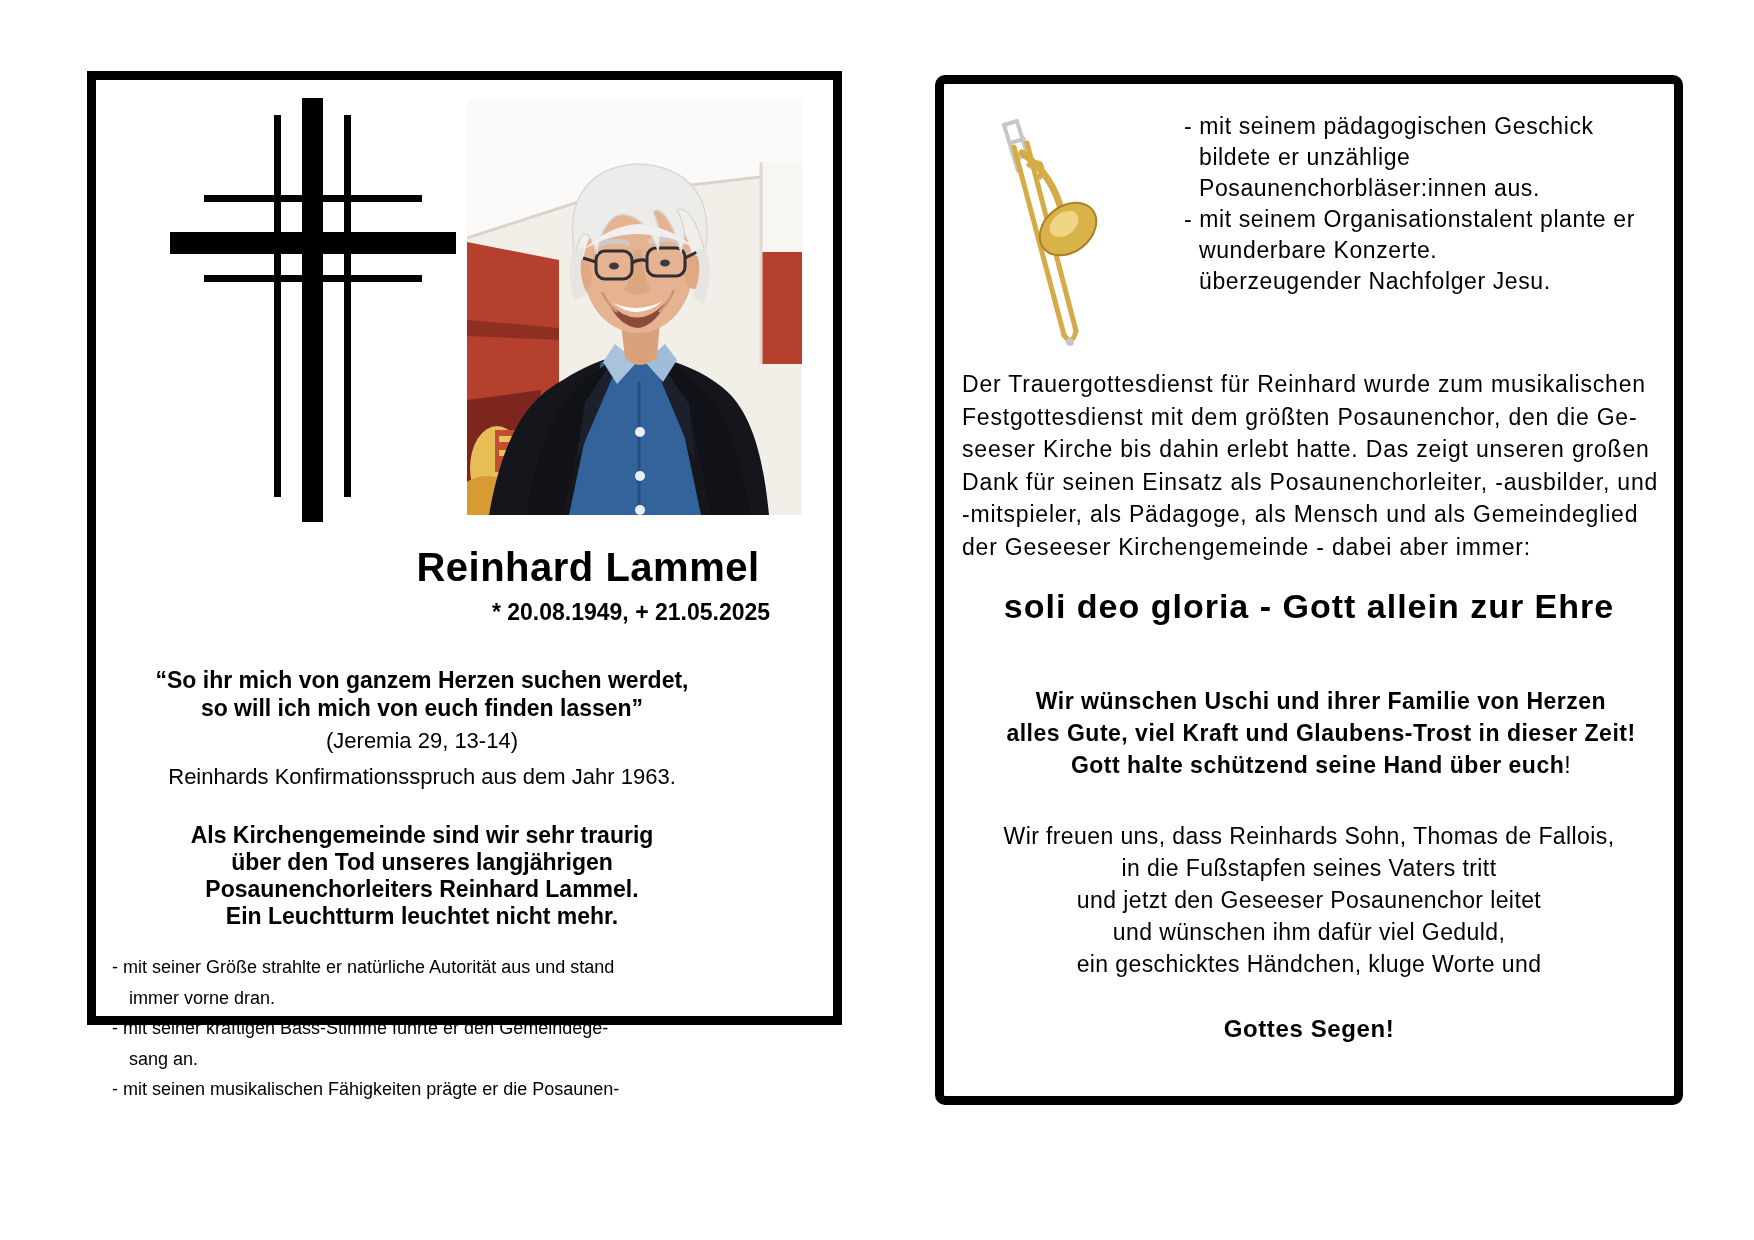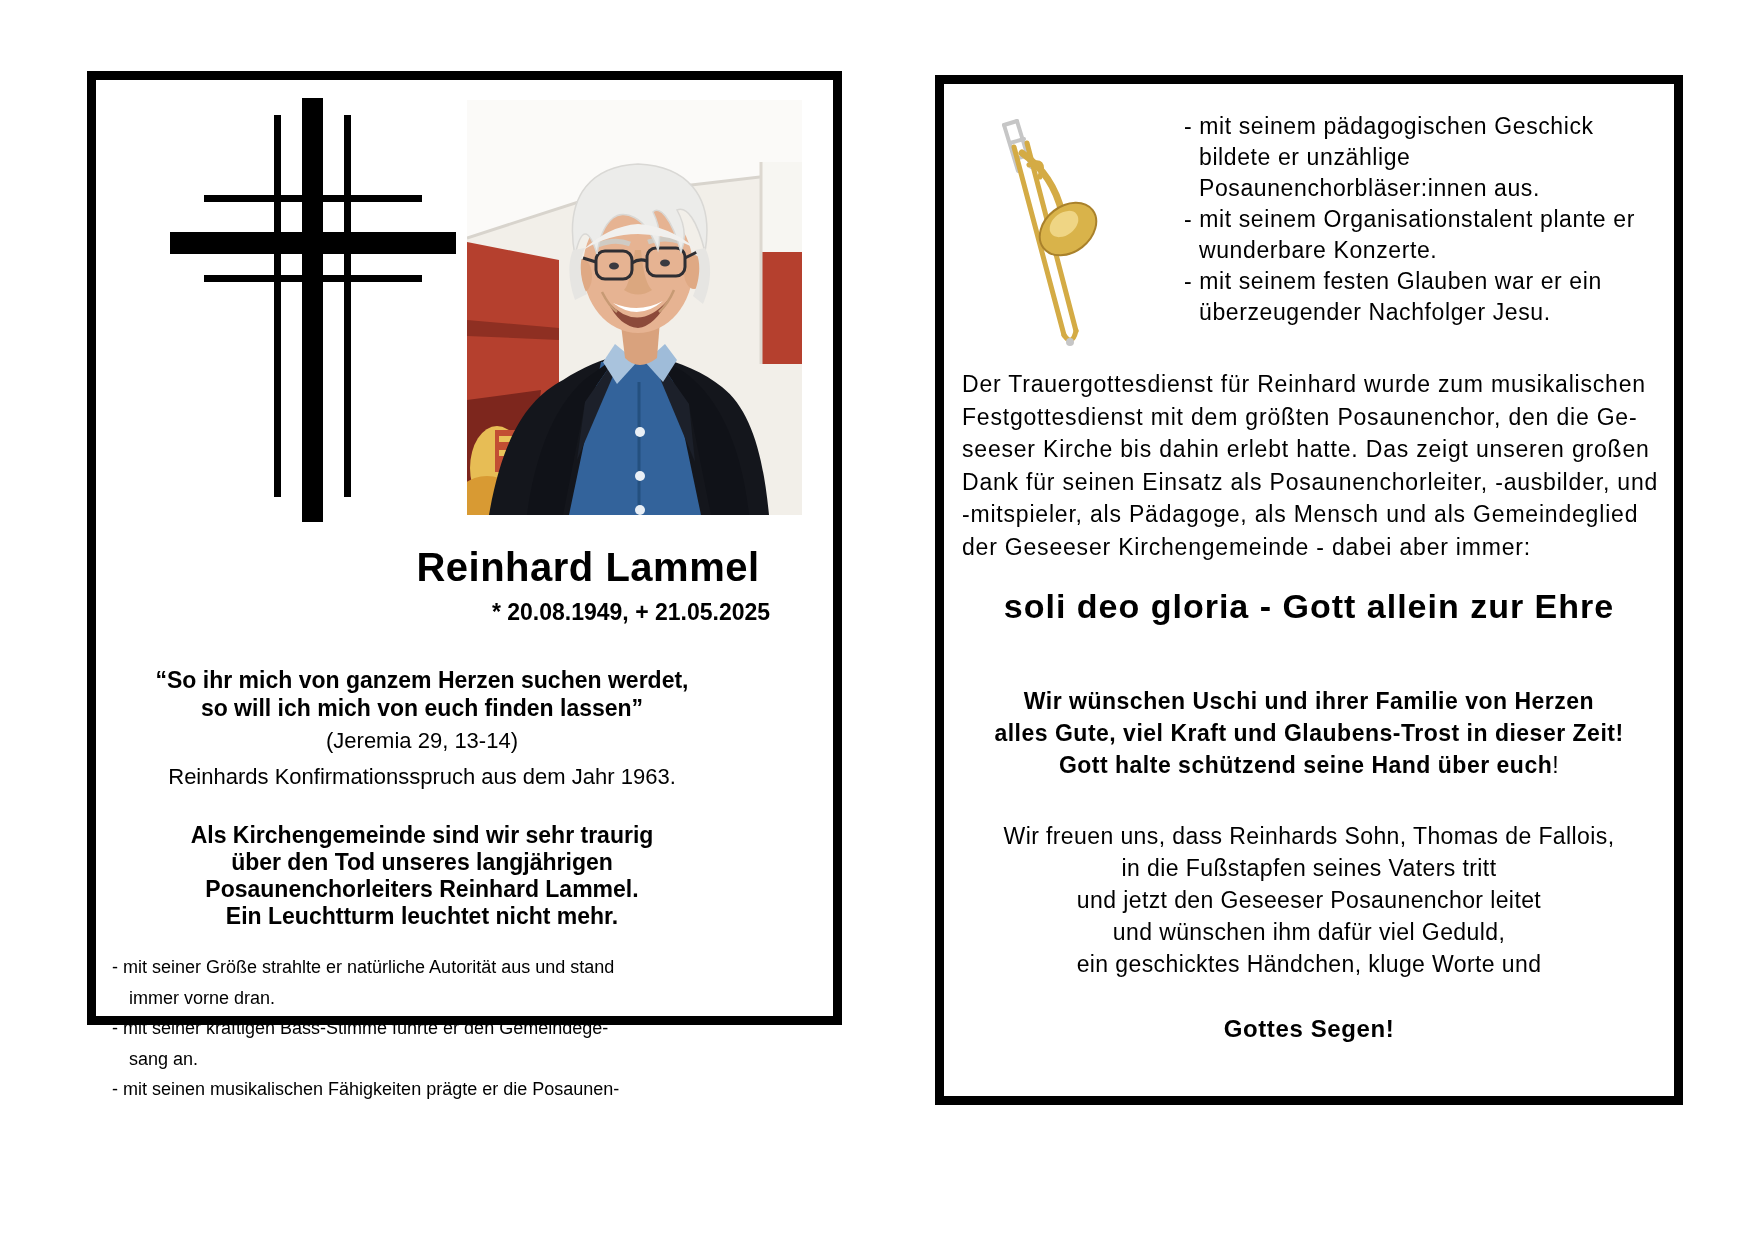--- a/index.html
+++ b/index.html
@@ -1,20 +1,20 @@
 <!DOCTYPE html>
 <html><head>
 <meta charset="utf-8">
 <style>
   html,body{margin:0;padding:0;background:#ffffff;}
   #card{position:relative;width:1754px;height:1240px;background:#ffffff;overflow:hidden;
         font-family:"Liberation Sans",sans-serif;color:#000;}
   .panel{position:absolute;background:#fff;border:9px solid #000;box-sizing:border-box;}
   #left-panel{left:87px;top:71px;width:755px;height:954px;}
-  #right-panel{left:935px;top:75px;width:748px;height:1030px;}
+  #right-panel{left:935px;top:75px;width:748px;height:1030px;border-radius:10px;}
   .abs{position:absolute;}
   .line{white-space:nowrap;}
   .center{text-align:center;}
 
   
   .cross-box{left:74px;top:18px;width:286px;height:424px;}
   .photo-box{left:371px;top:20px;width:335px;height:415px;overflow:hidden;}
   .name{left:227px;top:465px;width:530px;font-size:40px;font-weight:bold;letter-spacing:.5px;}
   .dates{left:227px;top:519px;width:530px;font-size:23px;font-weight:bold;text-indent:86px;}
   .quote{left:20px;top:586px;width:612px;font-size:23px;font-weight:bold;line-height:28px;}
@@ -23,21 +23,21 @@
   .mourn{left:20px;top:742px;width:612px;font-size:23px;font-weight:bold;line-height:27px;}
   .lbullets{left:16px;top:872px;width:716px;font-size:18px;line-height:30.5px;}
   .cont{padding-left:17px;}
 
   
   .trombone-box{left:40px;top:35px;width:150px;height:235px;}
   .rbullets{left:240px;top:27px;width:472px;font-size:23px;line-height:31px;letter-spacing:.6px;}
   .rcont{padding-left:15px;}
   .para{left:18px;top:284px;width:712px;font-size:23px;line-height:32.5px;letter-spacing:.8px;}
   .motto{left:0;top:503px;width:730px;font-size:34px;font-weight:bold;letter-spacing:1px;}
-  .wishes{left:0;top:601px;width:730px;font-size:23px;font-weight:bold;line-height:32px;letter-spacing:.5px;}
+  .wishes{left:0;top:601px;width:730px;font-size:23px;font-weight:bold;line-height:32px;letter-spacing:.5px;padding-left:12px;}
   .son{left:0;top:736px;width:730px;font-size:23px;line-height:32px;letter-spacing:.4px;}
   .blessing{left:0;top:931px;width:730px;font-size:24px;font-weight:bold;letter-spacing:.6px;}
   .normal-weight{font-weight:normal;}
 </style>
 </head>
 <body>
 
 <div id="card">
 
   <div id="left-panel" class="panel">
@@ -172,21 +172,20 @@
         <circle cx="86" cy="223" r="4" fill="#c6c6c6"></circle>
       </svg>
     </span>
 
     <div class="abs rbullets">
       <div class="line">- mit seinem pädagogischen Geschick</div>
       <div class="line rcont">bildete er unzählige</div>
       <div class="line rcont">Posaunenchorbläser:innen aus.</div>
       <div class="line">- mit seinem Organisationstalent plante er</div>
       <div class="line rcont">wunderbare Konzerte.</div>
-      <div class="line">- mit seinem festen Glauben war er ein</div>
       <div class="line rcont">überzeugender Nachfolger Jesu.</div>
     </div>
 
     <div class="abs para">
       <div class="line">Der Trauergottesdienst für Reinhard wurde zum musikalischen</div>
       <div class="line">Festgottesdienst mit dem größten Posaunenchor, den die Ge-</div>
       <div class="line">seeser Kirche bis dahin erlebt hatte. Das zeigt unseren großen</div>
       <div class="line">Dank für seinen Einsatz als Posaunenchorleiter, -ausbilder, und</div>
       <div class="line">-mitspieler, als Pädagoge, als Mensch und als Gemeindeglied</div>
       <div class="line">der Geseeser Kirchengemeinde - dabei aber immer:</div>

